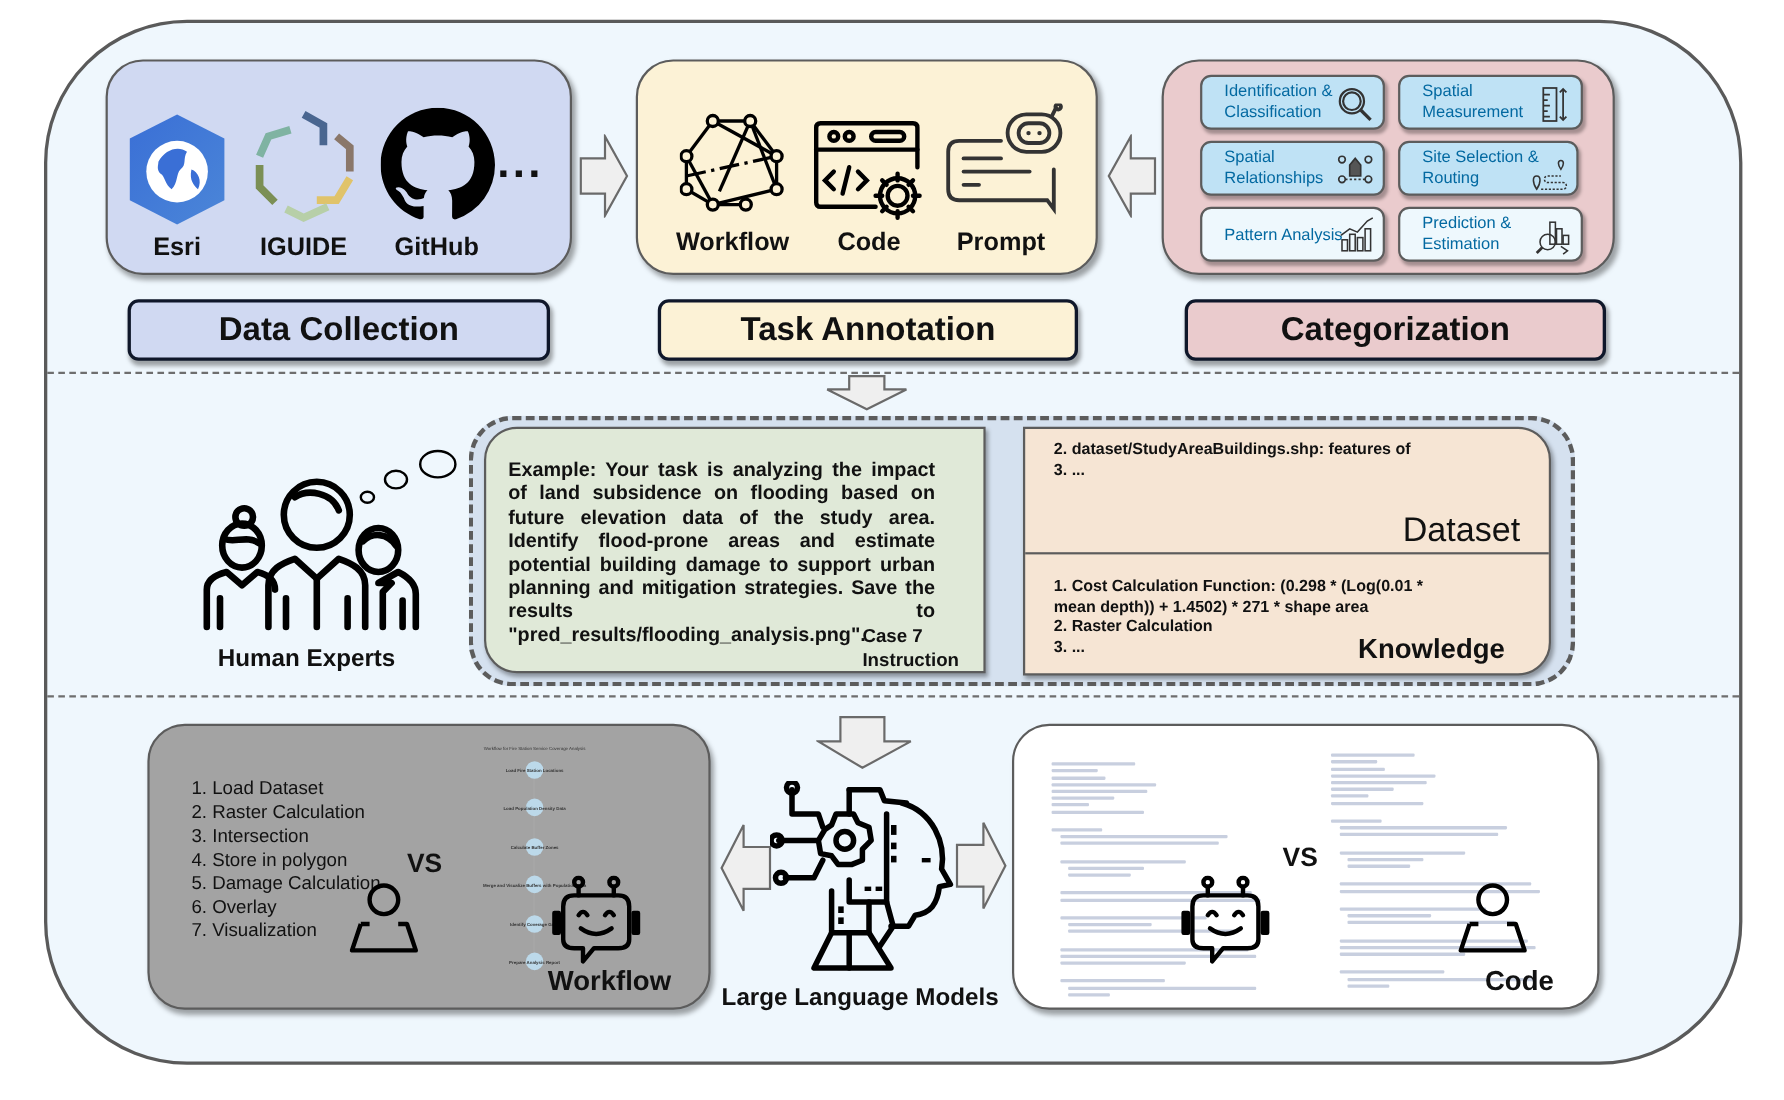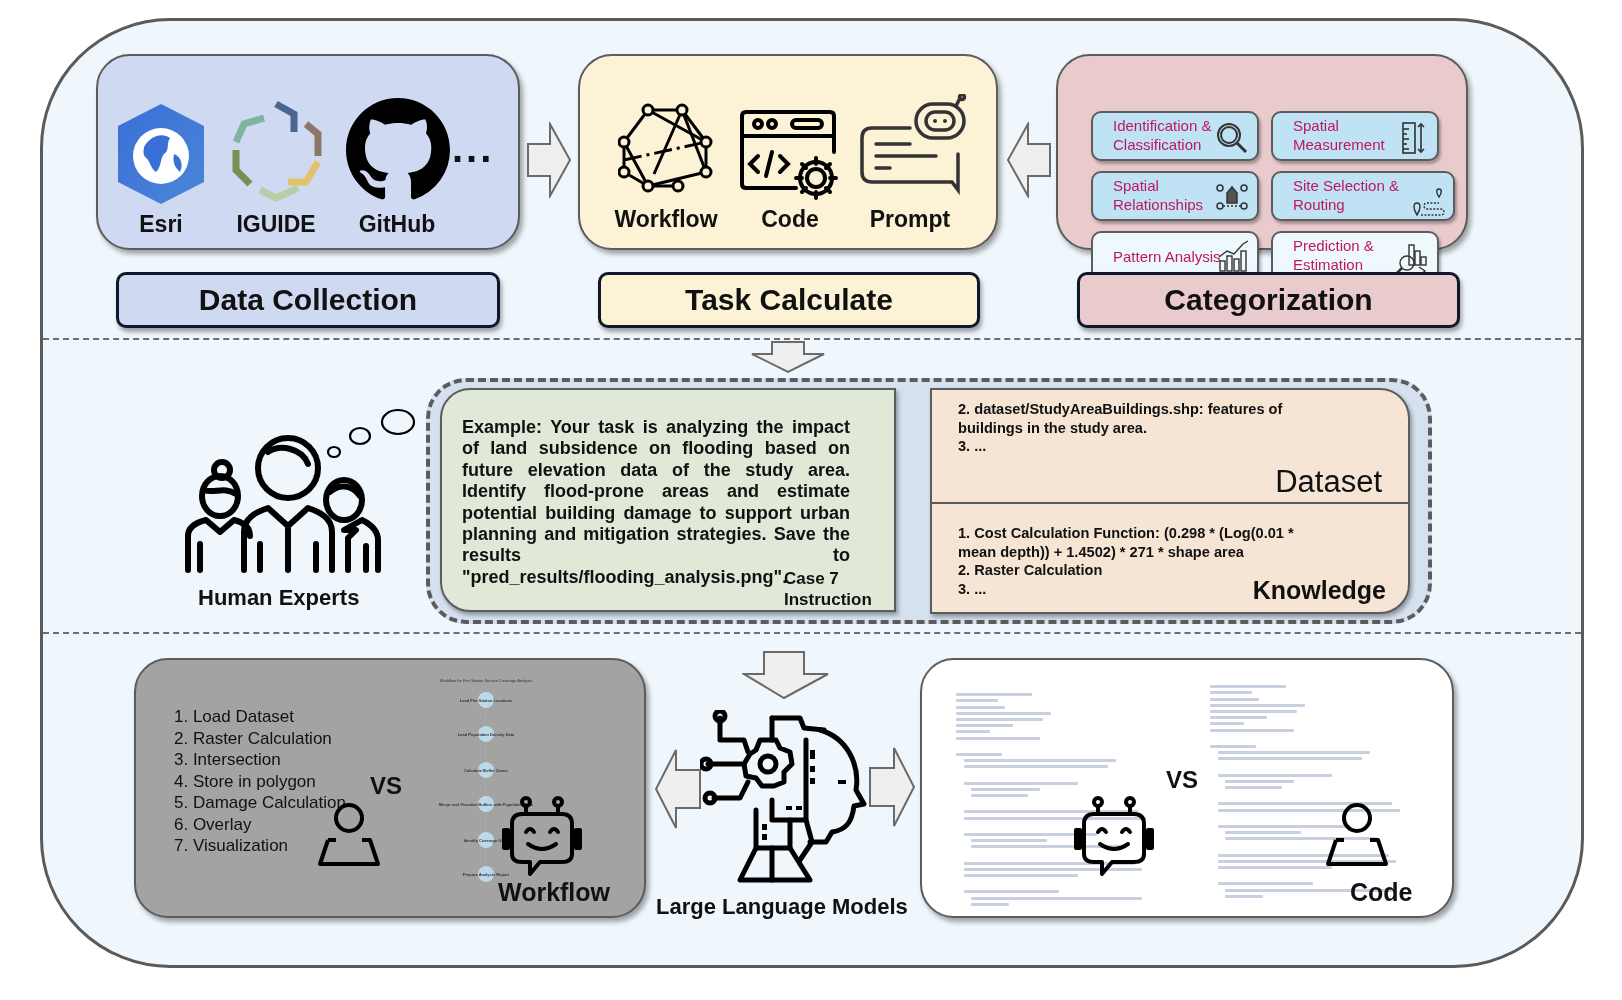--- a/index.html
+++ b/index.html
@@ -3,21 +3,21 @@
 <meta charset="utf-8">
 <style>
   html,body{margin:0;padding:0;background:#ffffff;}
   body{width:1622px;height:1000px;position:relative;overflow:hidden;font-family:"Liberation Sans",sans-serif;color:#111;}
   .abs{position:absolute;}
   .frame{left:40px;top:18px;width:1544px;height:950px;background:#eff7fd;border:3px solid #5a5a5a;border-radius:130px;box-sizing:border-box;}
   .dash{height:0;border-top:2px dashed #6e6e6e;}
   .card{box-sizing:border-box;border:2px solid #5c5c5c;border-radius:34px;box-shadow:3px 4px 5px rgba(0,0,0,0.35);}
   .label-box{box-sizing:border-box;border:3px solid #0f172a;border-radius:10px;box-shadow:2px 4px 4px rgba(0,0,0,0.35);display:flex;align-items:center;justify-content:center;font-weight:bold;font-size:30px;}
   .icon-caption{font-weight:bold;font-size:23px;text-align:center;position:absolute;}
-  .cat{box-sizing:border-box;border:2px solid #5c5c5c;border-radius:10px;box-shadow:2px 3px 3px rgba(0,0,0,0.3);position:absolute;font-size:15px;line-height:19px;padding:3px 0 0 20px;color:#be185d;margin-top:43px;}
+  .cat{box-sizing:border-box;border:2px solid #5c5c5c;border-radius:10px;box-shadow:2px 3px 3px rgba(0,0,0,0.3);position:absolute;font-size:15px;line-height:19px;padding:3px 0 0 20px;color:#0369a1;}
   .cat .ic{position:absolute;right:8px;top:8px;width:34px;height:34px;}
   .instr{font-weight:bold;font-size:18px;line-height:21.4px;text-align:justify;}
   .ds{font-weight:bold;font-size:14.6px;line-height:18.5px;}
   .steps{font-size:17px;line-height:21.5px;}
   .vs{font-weight:bold;font-size:24px;position:absolute;}
   .code-line{height:3px;margin:3.2px 0;background:#9aa7c4;opacity:0.55;border-radius:1px;}
   .code-gap{height:7px;}
   .wf-node{position:absolute;width:16px;height:16px;border-radius:50%;background:#bcd9ea;}
   .wf-text{position:absolute;font-size:4px;white-space:nowrap;color:#333;transform:translateX(-50%);}
 </style>
@@ -126,21 +126,21 @@
       <rect x="58" y="10" width="48" height="34" rx="17"></rect>
       <rect x="68" y="18" width="28" height="18" rx="9"></rect>
       <line x1="98" y1="12" x2="102" y2="4"></line>
         <circle cx="104" cy="3" r="2.5"></circle>
     </g>
     <circle cx="77" cy="27" r="2" fill="#333"></circle>
       <circle cx="87" cy="27" r="2" fill="#333"></circle>
   </svg>
   <span class="icon-caption" style="left:280px;top:150px;width:100px;">Prompt</span>
 </div>
-<div class="abs label-box" style="left:598px;top:272px;width:382px;height:56px;background:#fcf2d6;">Task Calculate</div>
+<div class="abs label-box" style="left:598px;top:272px;width:382px;height:56px;background:#fcf2d6;">Task Annotation</div>
 
 <svg class="abs" style="left:1006px;top:122px;" width="46" height="76" viewBox="0 0 46 76">
   <polygon points="44,22 22,22 22,2 2,38 22,74 22,54 44,54" fill="#efefef" stroke="#6a6a6a" stroke-width="2"></polygon>
 </svg>
 
 <div class="abs card" style="left:1056px;top:54px;width:412px;height:196px;background:#eacbcd;"></div>
 
 <div class="cat" style="left:1091px;top:68px;width:168px;height:50px;background:#bfe2f5;">
   <div>Identification &amp;</div>
   <div>Classification</div>
@@ -176,21 +176,21 @@
       <g stroke="#333" stroke-width="1.5" fill="none">
         <circle cx="5" cy="7" r="3"></circle>
         <circle cx="29" cy="7" r="3"></circle>
         <circle cx="5" cy="25" r="3"></circle>
         <circle cx="29" cy="25" r="3"></circle>
         <line x1="8" y1="25" x2="26" y2="25" stroke-dasharray="2 2"></line>
         <path d="M12,22 L12,12 L17,6 L22,12 L22,22 Z" fill="#555"></path>
       </g>
     </svg>
 </div>
-<div class="cat" style="left:1271px;top:128px;width:184px;height:50px;background:#bfe2f5;">
+<div class="cat" style="left:1271px;top:128px;width:164px;height:50px;background:#bfe2f5;">
   <div>Site Selection &amp;</div>
   <div>Routing</div>
   <svg class="ic" viewBox="0 0 34 34" style="top:12px;">
       <g stroke="#333" stroke-width="1.4" fill="none">
         <path d="M6,30 C2,24 2,18 6,18 C10,18 10,24 6,30 Z"></path>
         <path d="M28,12 C25,8 25,4 28,4 C31,4 31,8 28,12 Z"></path>
         <path d="M10,30 L30,30 C34,30 34,24 30,24 L16,24 C12,24 12,18 16,18 L28,18" stroke-dasharray="2 1.5"></path>
       </g>
     </svg>
 </div>
@@ -260,32 +260,31 @@
   <div class="instr abs" style="left:20px;top:27px;width:388px;">Example: Your task is analyzing the impact of land subsidence on flooding based on future elevation data of the study area. Identify flood-prone areas and estimate potential building damage to support urban planning and mitigation strategies. Save the results to "pred_results/flooding_analysis.png".</div>
   <div class="abs" style="left:342px;top:178px;font-weight:bold;font-size:17px;line-height:21px;">
     <div>Case 7</div>
     <div>Instruction</div>
   </div>
 </div>
 
 <div class="abs" style="left:930px;top:388px;width:480px;height:226px;box-sizing:border-box;background:#f6e5d4;border:2px solid #5c5c5c;border-radius:0 30px 30px 0;box-shadow:2px 3px 4px rgba(0,0,0,0.35);">
   <div class="abs ds" style="left:26px;top:10px;">
     <div>2. dataset/StudyAreaBuildings.shp: features of</div>
-    <div>buildings in the study area.</div>
     <div>3. ...</div>
   </div>
   <span class="abs" style="right:26px;top:74px;font-weight:normal;font-size:31px;margin-left:19px;">Dataset</span>
   <div class="abs" style="left:0;top:112px;width:100%;border-top:2px solid #5c5c5c;"></div>
   <div class="abs ds" style="left:26px;top:134px;">
     <div>1. Cost Calculation Function: (0.298 * (Log(0.01 *</div>
     <div>mean depth)) + 1.4502) * 271 * shape area</div>
     <div>2. Raster Calculation</div>
     <div>3. ...</div>
   </div>
-  <span class="abs" style="right:22px;top:186px;font-weight:bold;font-size:25px;">Knowledge</span>
+  <span class="abs" style="right:40px;top:186px;font-weight:bold;font-size:25px;">Knowledge</span>
 </div>
 
 <svg class="abs" style="left:742px;top:650px;" width="88" height="50" viewBox="0 0 88 50">
   <polygon points="22,2 62,2 62,24 86,24 42,48 2,24 22,24" fill="#efefef" stroke="#6a6a6a" stroke-width="2"></polygon>
 </svg>
 
 <svg class="abs" style="left:654px;top:748px;" width="48" height="82" viewBox="0 0 48 82">
   <polygon points="46,22 22,22 22,2 2,41 22,80 22,60 46,60" fill="#efefef" stroke="#6a6a6a" stroke-width="2"></polygon>
 </svg>
 

